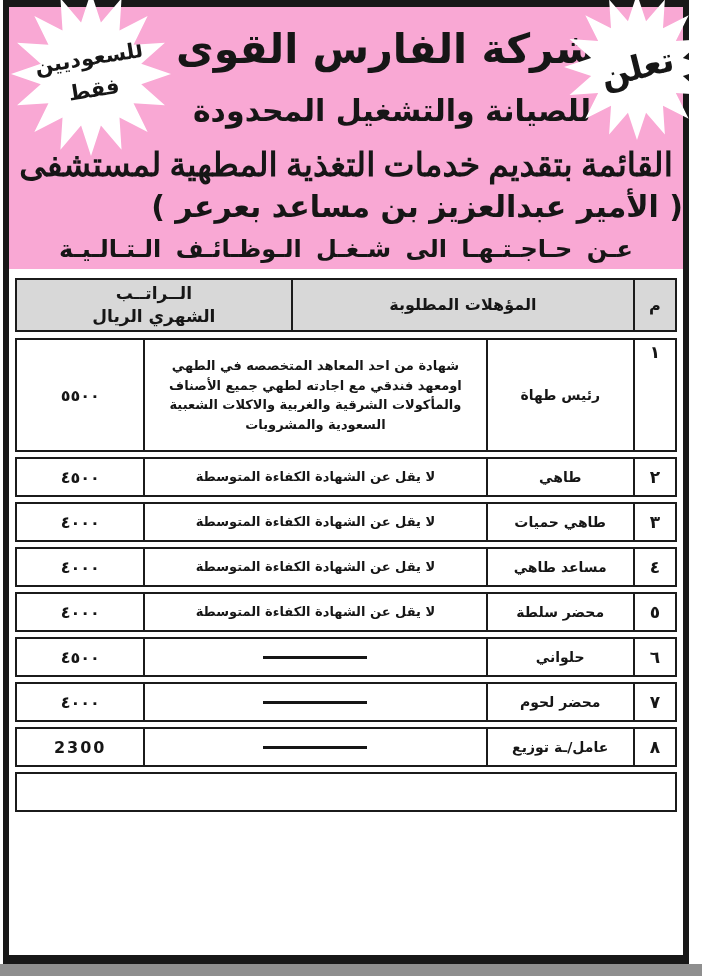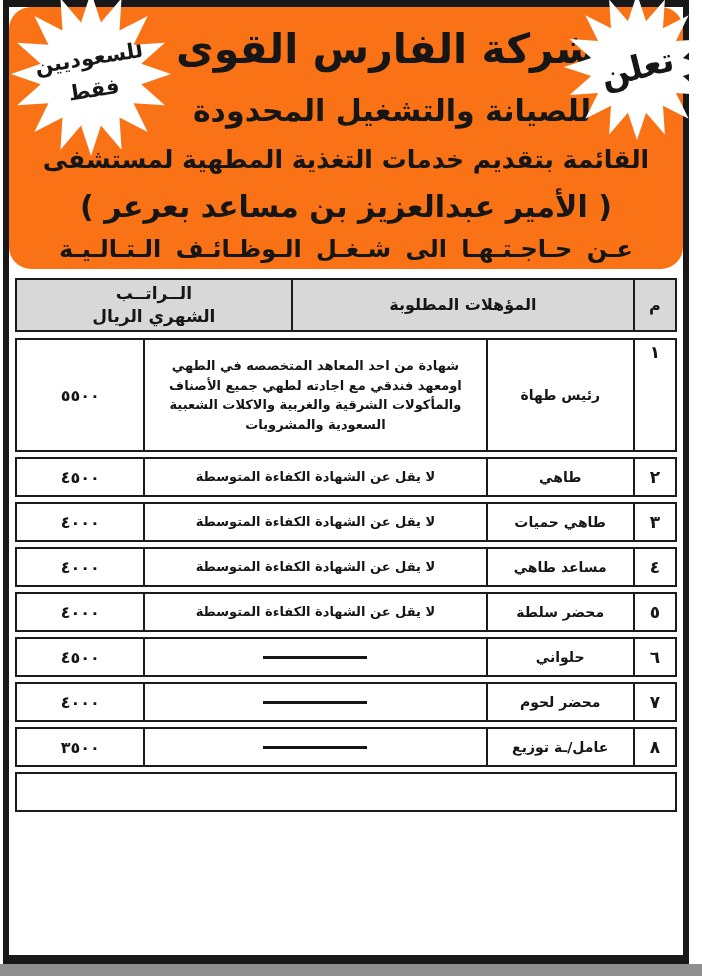--- a/index.html
+++ b/index.html
@@ -23,30 +23,29 @@
     border:6px solid #181818;
     border-top-width:7px;
     border-bottom-width:9px;
     display:flex;flex-direction:column;
     background:#ffffff;
   }
   
   .header-section{
     position:relative;
     height:262px;flex:0 0 262px;
-    background:#f97316;
-    border-radius:22px;
+    background:#f9a8d4;
   }
   .h-title{position:absolute;top:18px;left:40px;width:100%;text-align:center;
     font-size:41px;font-weight:bold;letter-spacing:1px;}
   .h-sub{position:absolute;top:86px;left:46px;width:100%;text-align:center;
     font-size:30px;font-weight:bold;}
   .h-line1{position:absolute;top:138px;left:0;width:100%;text-align:center;
-    font-size:25px;font-weight:bold;}
-  .h-line2{position:absolute;top:182px;left:0;width:100%;text-align:center;
+    font-size:33px;font-weight:bold;font-family:Liberation Serif, serif;}
+  .h-line2{position:absolute;top:182px;left:0;width:100%;
     font-size:30px;font-weight:bold;}
   .h-line3{position:absolute;top:228px;left:0;width:100%;text-align:center;
     font-size:24px;font-weight:bold;word-spacing:6px;}
   
   .star{
     position:absolute;z-index:5;background:#ffffff;
     display:flex;align-items:center;justify-content:center;text-align:center;
     clip-path:polygon(50% 0%,56.2% 18.6%,69.1% 3.8%,67.8% 23.4%,85.4% 14.6%,76.6% 32.2%,96.2% 30.9%,81.4% 43.8%,100% 50%,81.4% 56.2%,96.2% 69.1%,76.6% 67.8%,85.4% 85.4%,67.8% 76.6%,69.1% 96.2%,56.2% 81.4%,50% 100%,43.8% 81.4%,30.9% 96.2%,32.2% 76.6%,14.6% 85.4%,23.4% 67.8%,3.8% 69.1%,18.6% 56.2%,0% 50%,18.6% 43.8%,3.8% 30.9%,23.4% 32.2%,14.6% 14.6%,32.2% 23.4%,30.9% 3.8%,43.8% 18.6%);
   }
   .star-left{left:11px;top:-8px;width:160px;height:164px;}
@@ -177,21 +176,21 @@
     <div class="cell cell-salary">٤٠٠٠</div>
   </div>
 
   <div class="trow">
     <div class="cell cell-num">٨</div>
     <div class="cell cell-job">عامل/ـة توزيع</div>
     <div class="cell cell-qual">
       <span></span>
       <span class="qual-dash" style="display: block;"></span>
     </div>
-    <div class="cell cell-salary">٣٥٠٠</div>
+    <div class="cell cell-salary">2300</div>
   </div>
 
   <div class="trow">
     
     
     
     
   </div>
 </div>
     </div>

